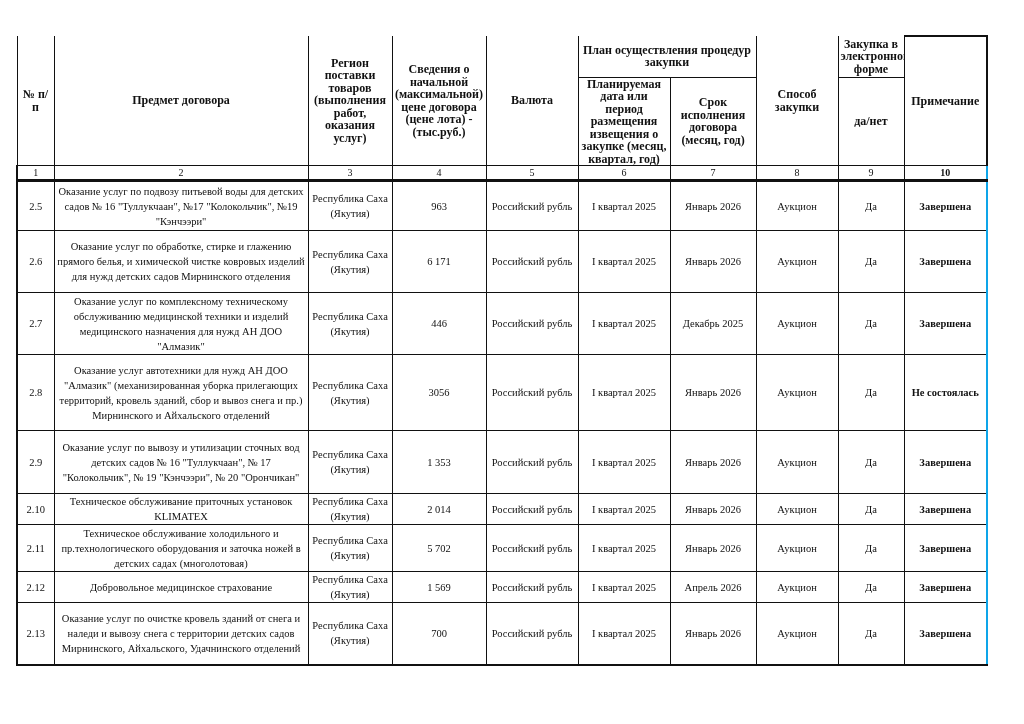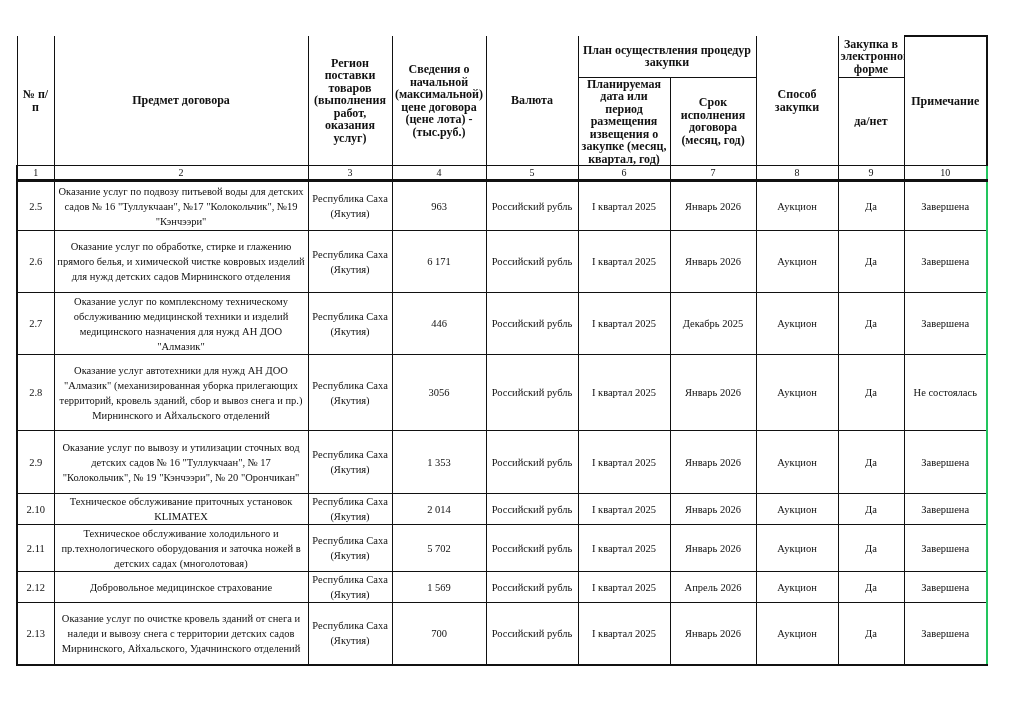--- a/index.html
+++ b/index.html
@@ -11,21 +11,21 @@
                text-align: center; overflow: hidden; }
   table.plan th { font-weight: bold; font-size: 12px; line-height: 12.5px; }
   table.plan th.top-open { border-top: none; }
   table.plan th.note-head { border-top: 2px solid #111; border-right: 2px solid #111; margin-left: 12px; }
   table.plan td { font-size: 10.5px; line-height: 15px; }
   td.subject { text-align: left; padding-left: 3px; font-size: 10.6px; line-height: 15.2px; margin-top: 9px; }
   td.region { font-size: 9.6px; line-height: 12.5px; font-family: Liberation Serif, serif; }
   td.small { font-size: 9.6px; }
   tr.numrow td { font-size: 10px; line-height: 13px; height: 13px; border-bottom: 3px solid #111; }
   tr.numrow td:first-child, tr.body td:first-child { border-left: 2px solid #111; }
-  tr.body td:last-child, tr.numrow td:last-child { border-right: 2px solid #22c55e; }
+  tr.body td:last-child, tr.numrow td:last-child { border-right: 2px solid #0ea5e9; font-weight: bold; }
   tr.body.last td { border-bottom: 2px solid #111; }
   th.first-col { border-left: 2px solid #111; }
   td.left-align { text-align: left; padding-left: 1px; }
   td.right-align { text-align: right; padding-right: 1px; }
 </style>
 </head>
 <body>
 
 <table class="plan">
   <colgroup>

